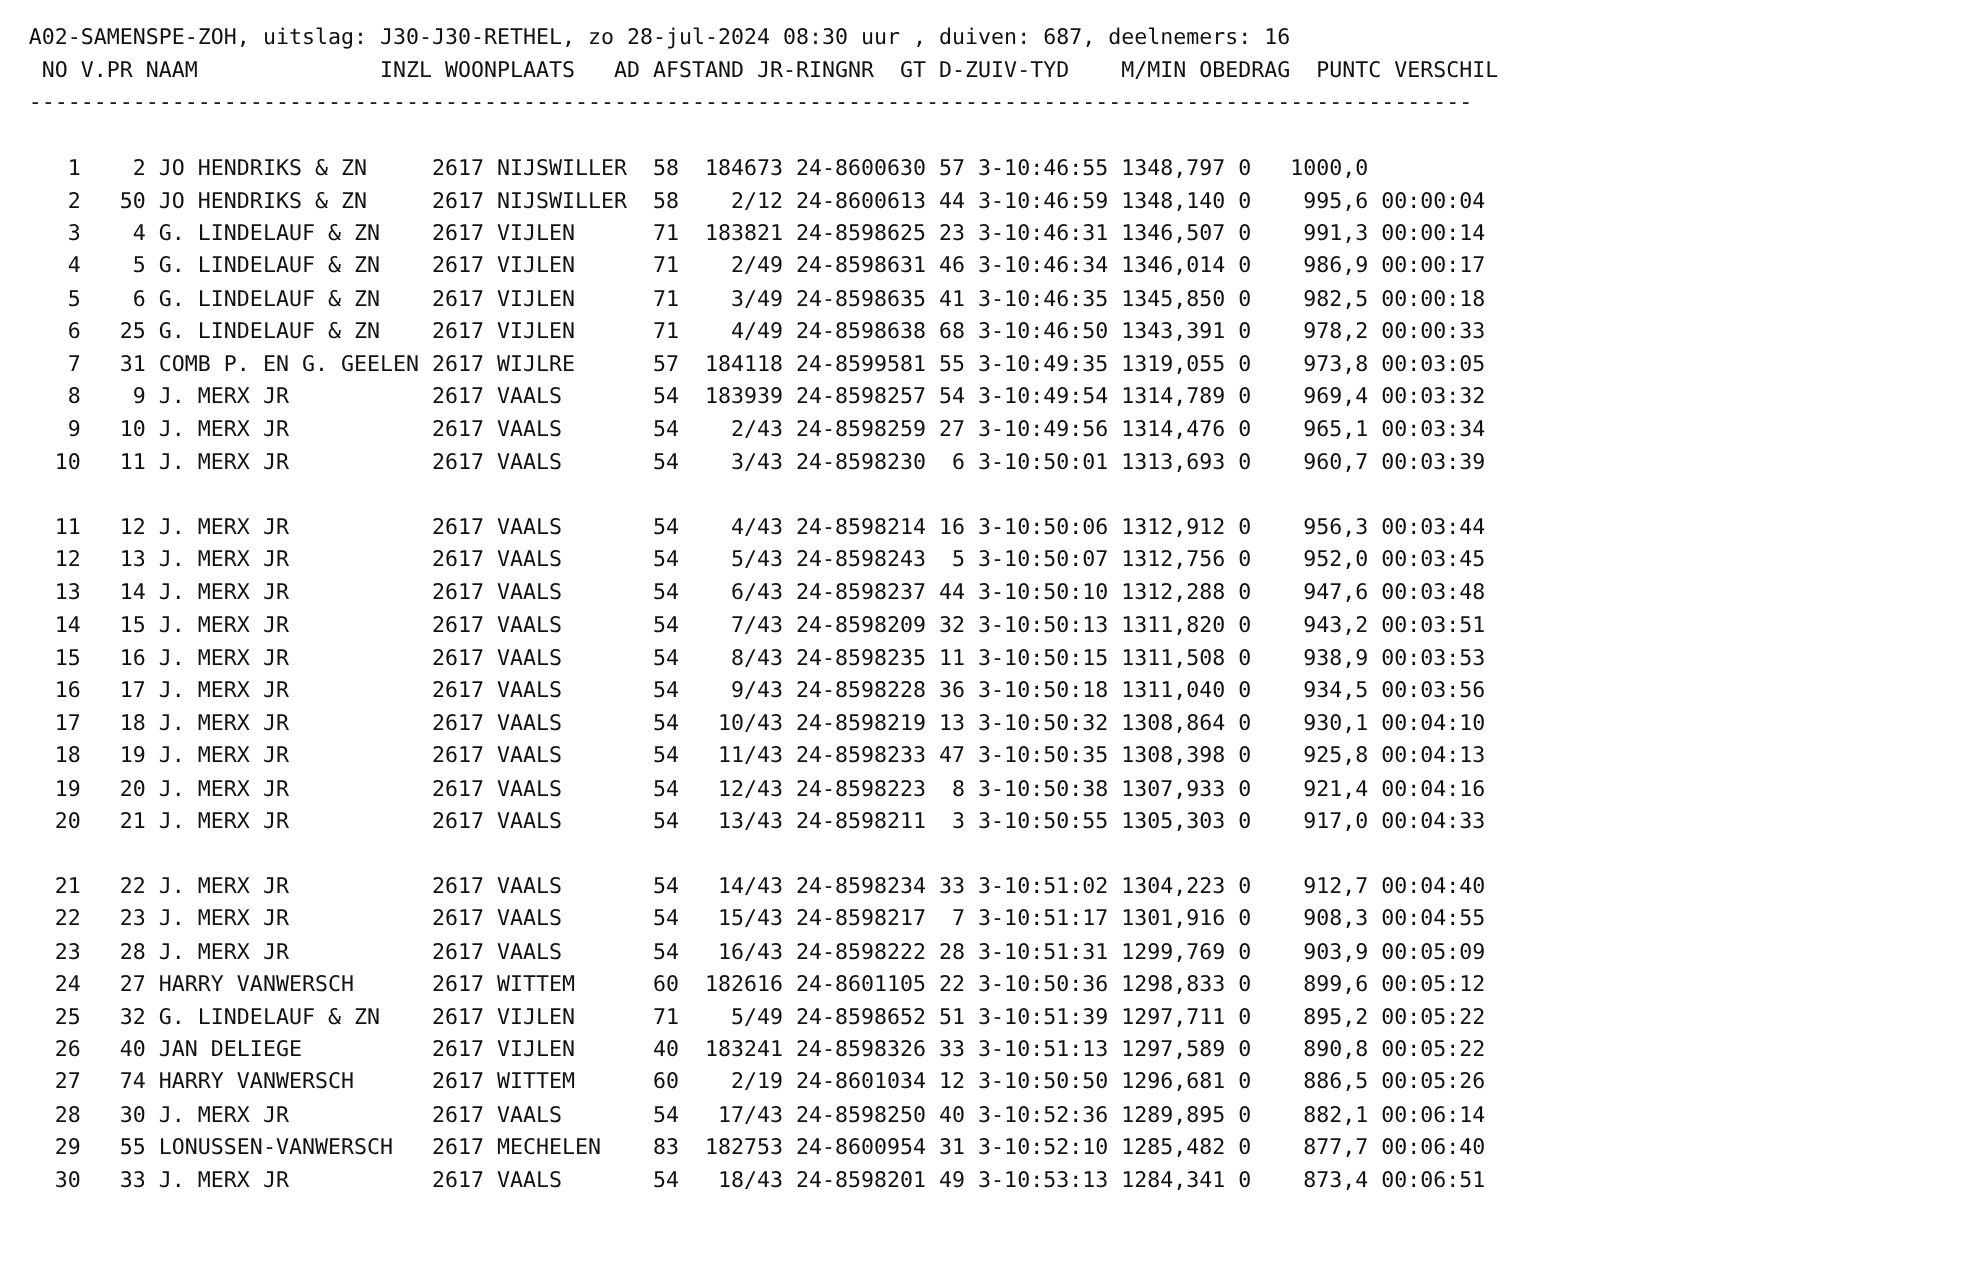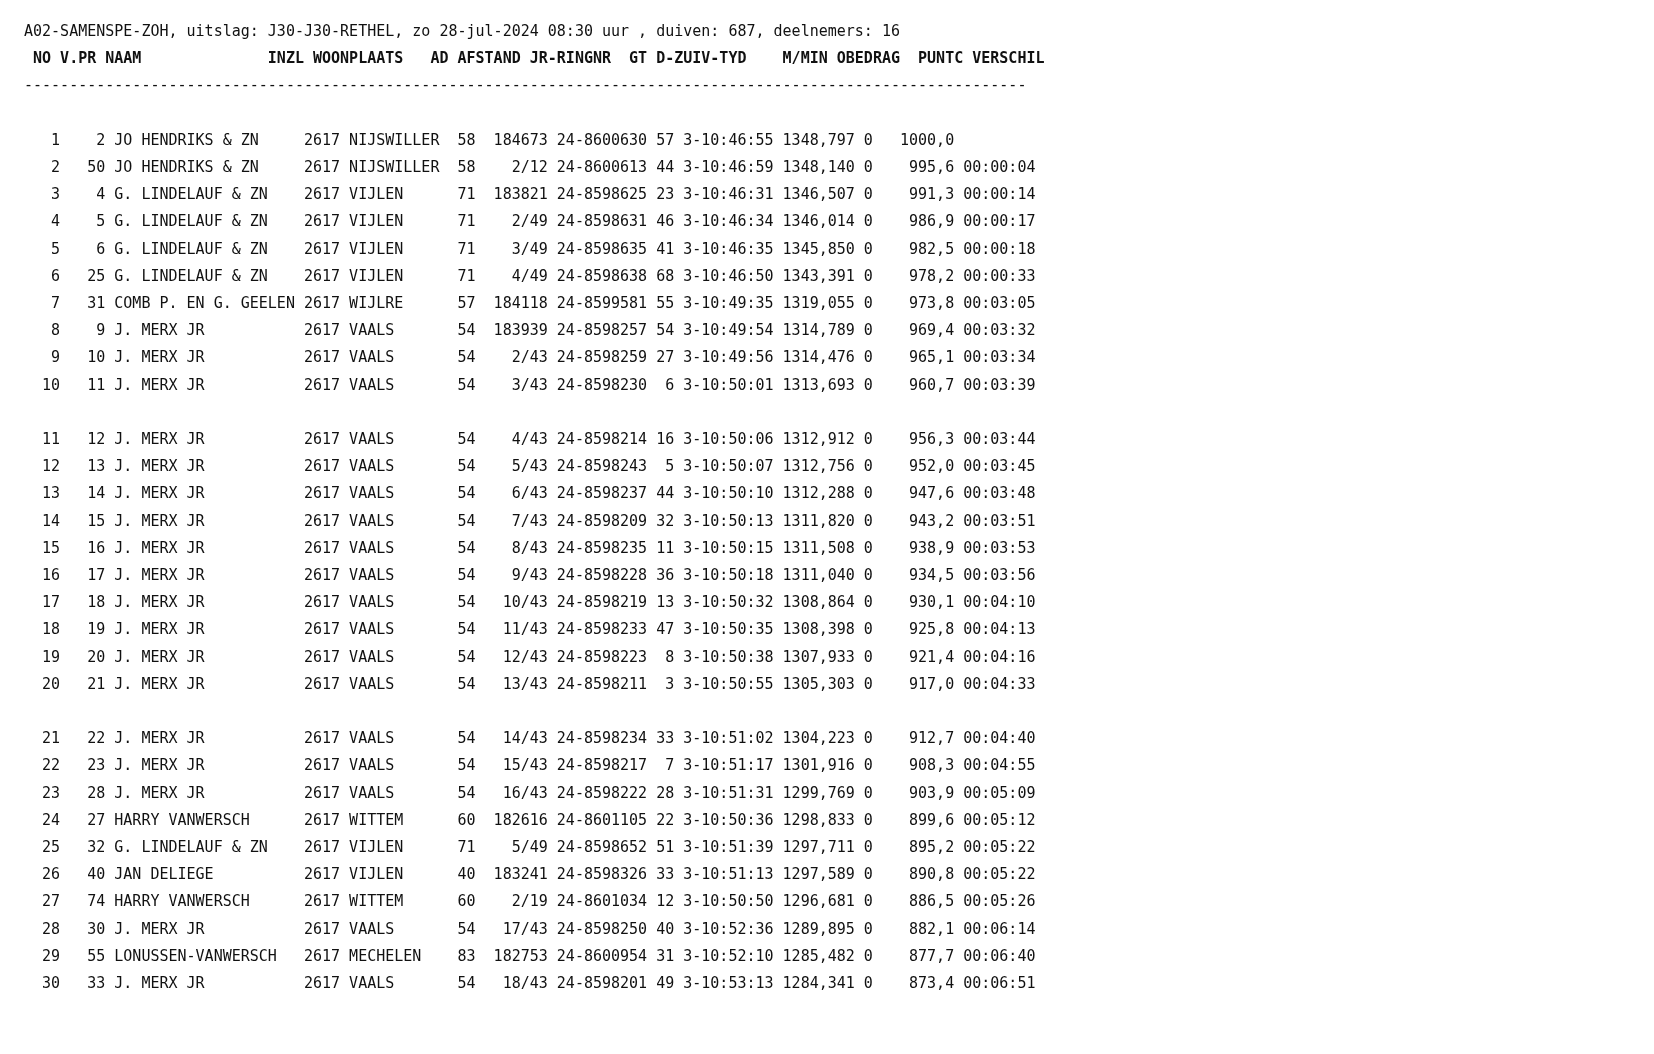--- a/index.html
+++ b/index.html
@@ -14,28 +14,28 @@
     color: #000000;
     overflow: hidden;
   }
   .page {
     padding: 18px 24px 0 24px;
     box-sizing: border-box;
   }
   pre.report {
     margin: 0;
     font-family: "DejaVu Sans Mono", "Liberation Mono", monospace;
-    font-size: 15px;
+    font-size: 18px;
     line-height: 27.2px;
     letter-spacing: 0px;
     white-space: pre;
     color: #111111;
   }
   .title-line { display: block; }
-  .header-line { display: block; font-weight: bold; }
+  .header-line { display: block; }
   .rule-line { display: block; }
   .blank-line { display: block; height: 27.2px; }
 </style>
 </head>
 <body>
 
 <div class="page">
   <pre class="report"><span class="title-line">A02-SAMENSPE-ZOH, uitslag: J30-J30-RETHEL, zo 28-jul-2024 08:30 uur , duiven: 687, deelnemers: 16</span><span class="header-line"> NO V.PR NAAM              INZL WOONPLAATS   AD AFSTAND JR-RINGNR  GT D-ZUIV-TYD    M/MIN OBEDRAG  PUNTC VERSCHIL</span><span class="rule-line">---------------------------------------------------------------------------------------------------------------</span><span class="blank-line"></span><span id="rows-output">   1    2 JO HENDRIKS &amp; ZN     2617 NIJSWILLER  58  184673 24-8600630 57 3-10:46:55 1348,797 0   1000,0
    2   50 JO HENDRIKS &amp; ZN     2617 NIJSWILLER  58    2/12 24-8600613 44 3-10:46:59 1348,140 0    995,6 00:00:04
    3    4 G. LINDELAUF &amp; ZN    2617 VIJLEN      71  183821 24-8598625 23 3-10:46:31 1346,507 0    991,3 00:00:14

